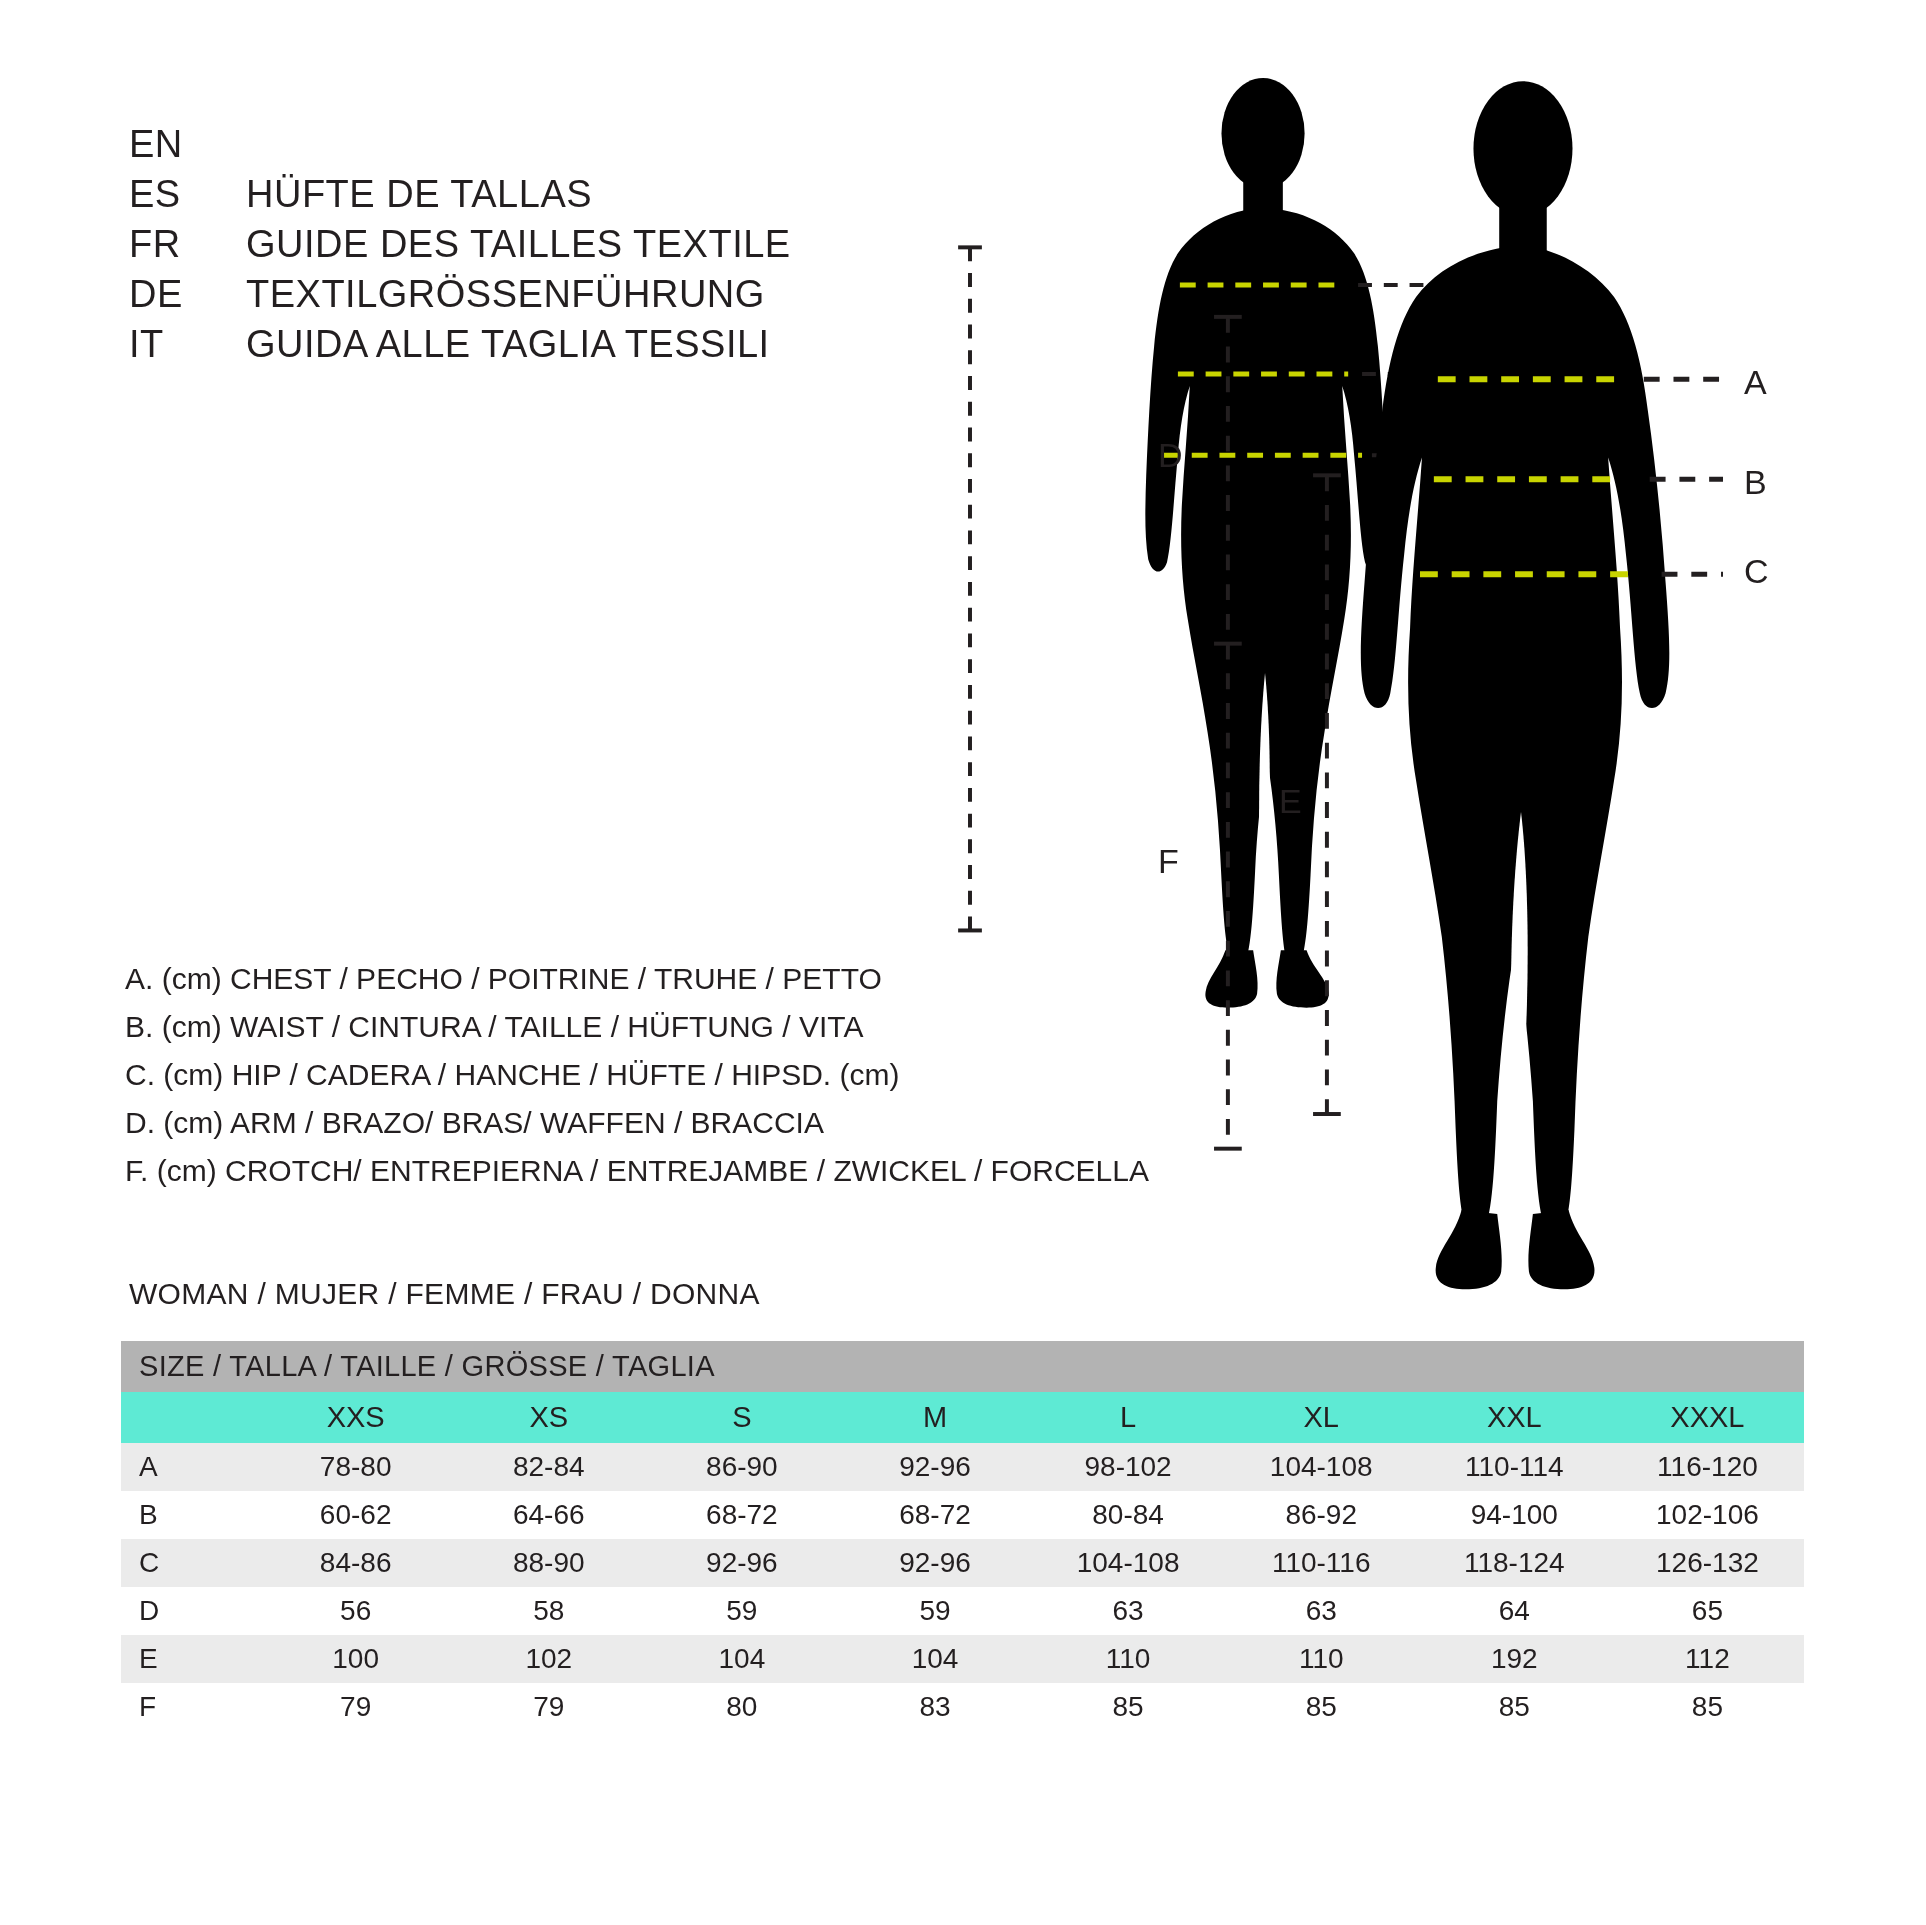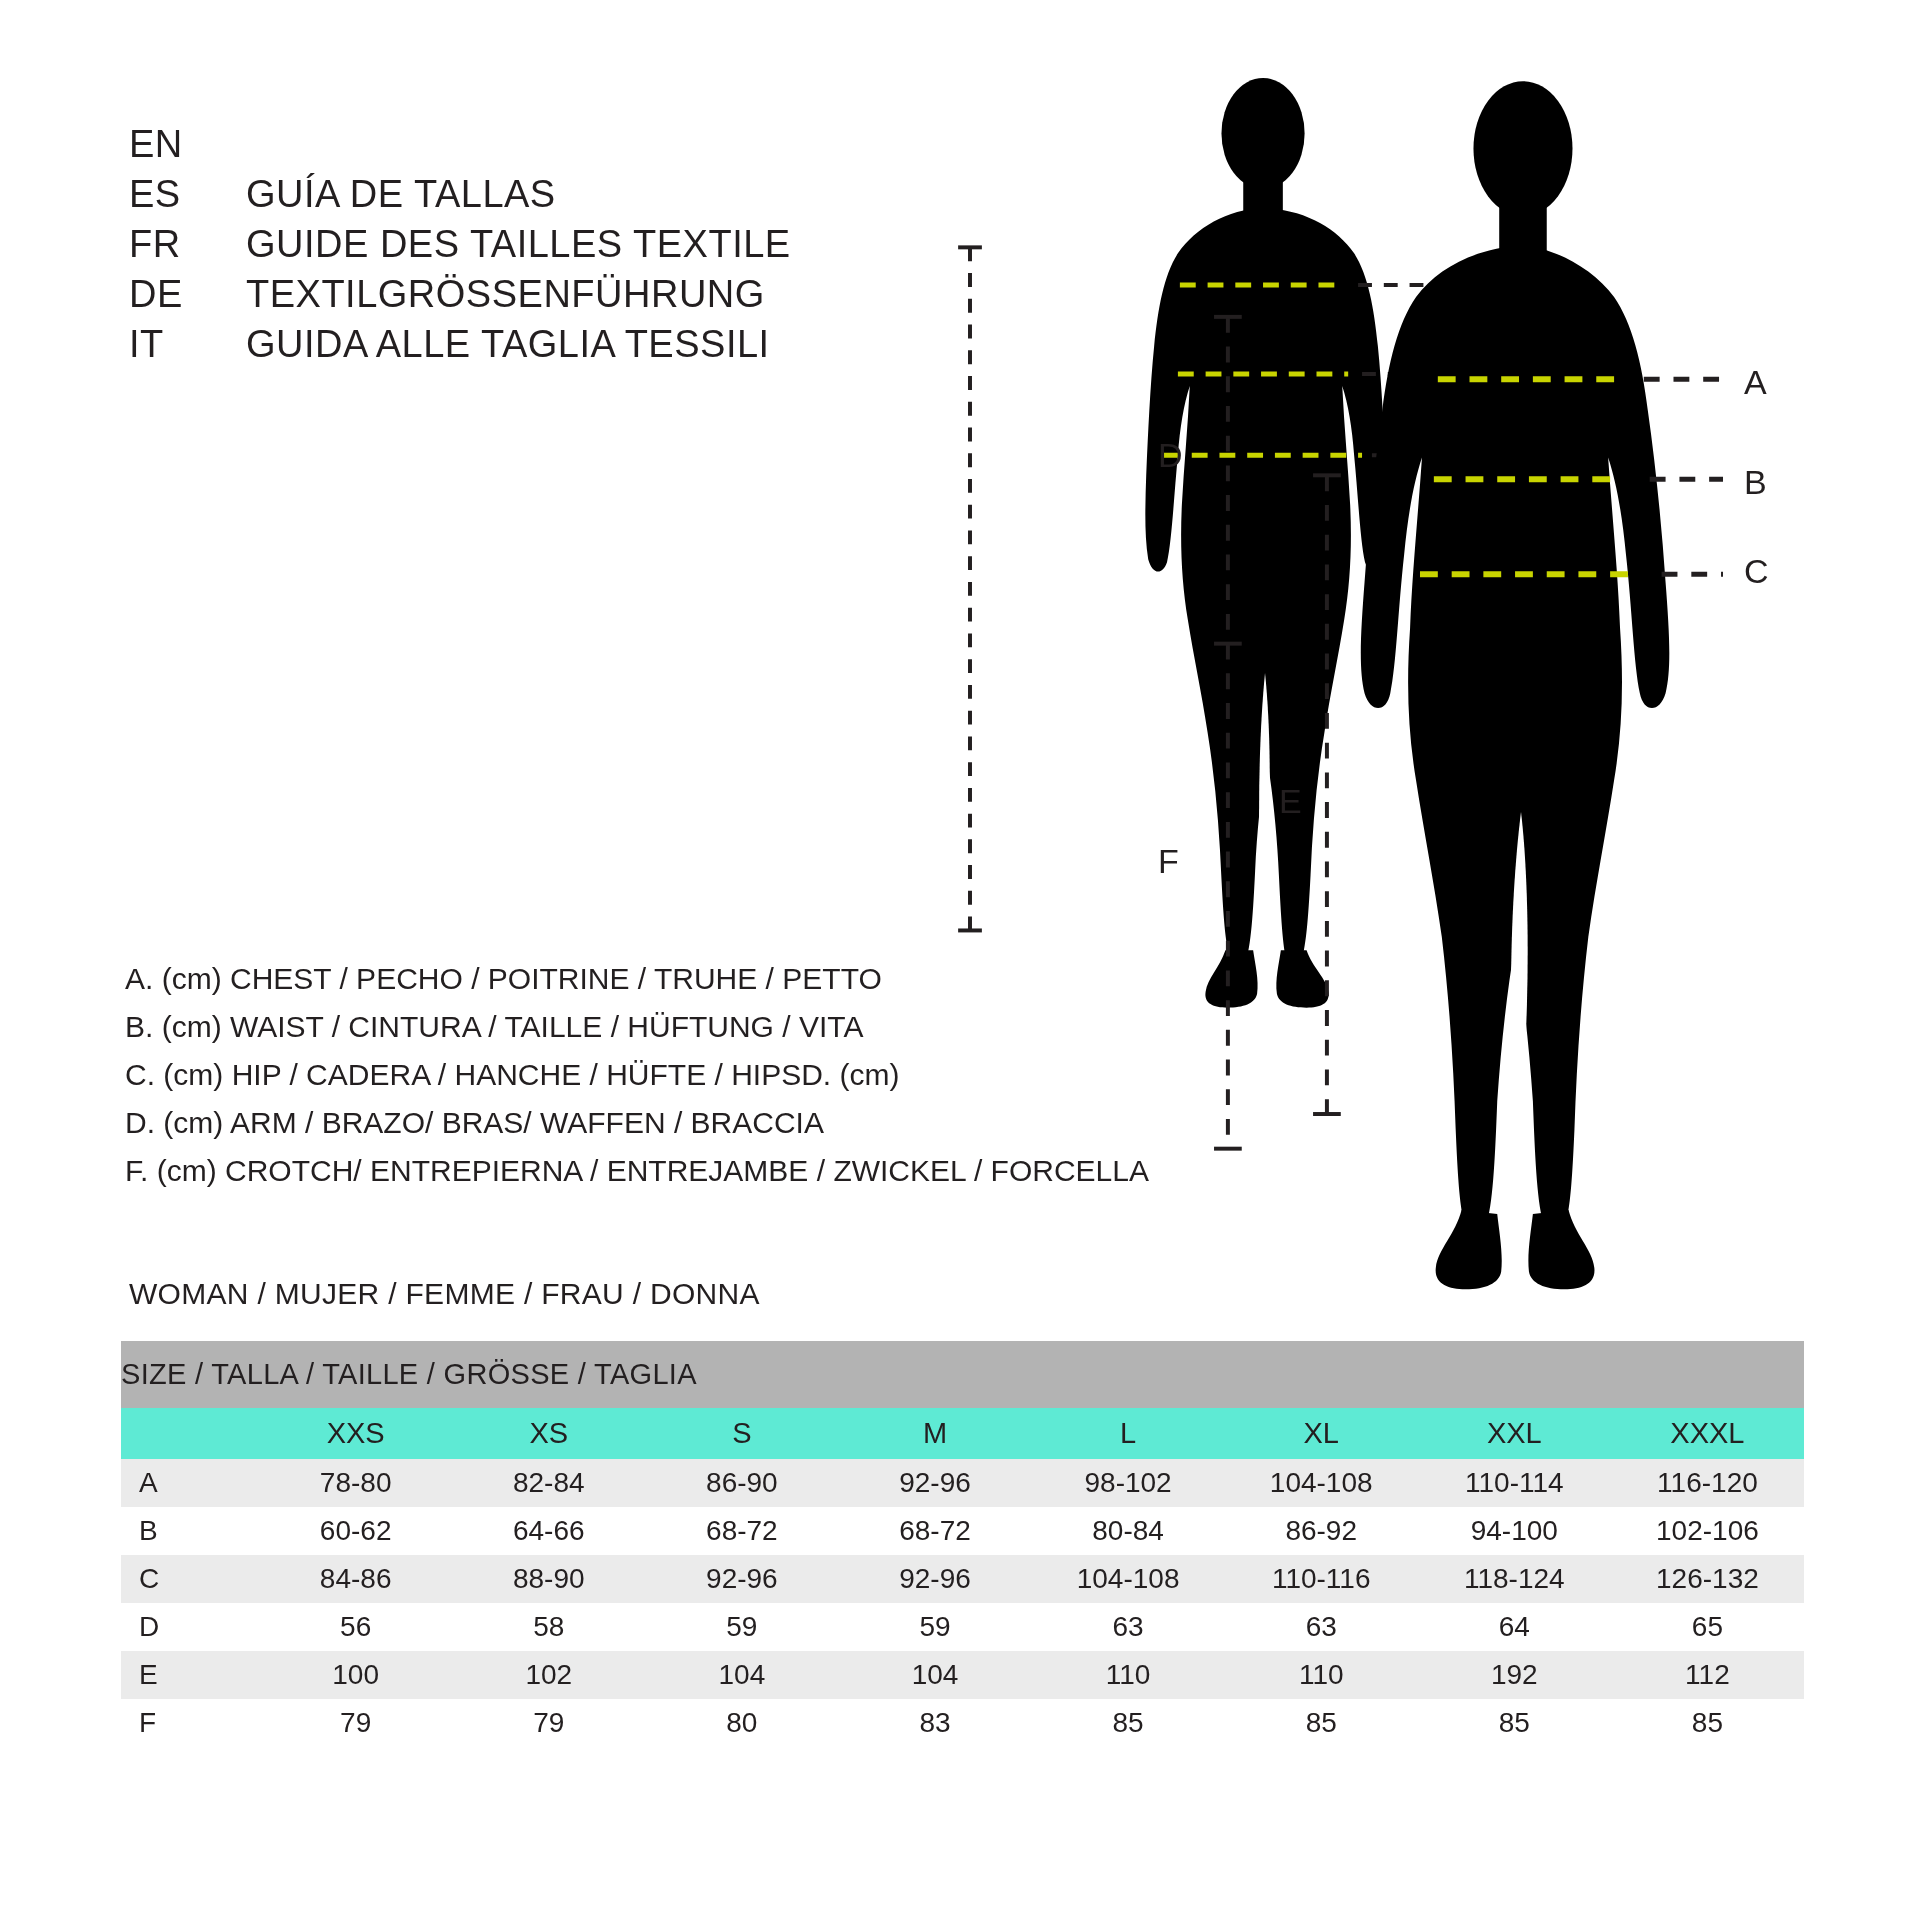--- a/index.html
+++ b/index.html
@@ -71,22 +71,23 @@
   .size-table td, .size-table th {
     padding: 0;
     height: 48px;
     font-weight: normal;
     text-align: center;
     color: #231f20;
   }
   .size-table .hdr-band td {
     background: #b3b3b3;
     text-align: left;
+    padding-left: 18px;
     font-size: 29px;
-    height: 67px;
+    height: 51px;
     letter-spacing: 0.3px;
   }
   .size-table .col-row td {
     background: #5eead4;
     font-size: 29px;
     height: 51px;
   }
   .size-table tr.shade td {
     background: #ebebeb;
   }
@@ -121,21 +122,21 @@
 </style>
 </head>
 <body>
 
 <div class="titles">
   <div class="title-row">
     <span class="title-lang">EN</span>
   </div>
   <div class="title-row">
     <span class="title-lang">ES</span>
-    <span class="title-text">GUÍA DE TALLAS</span>
+    <span class="title-text">HÜFTE DE TALLAS</span>
   </div>
   <div class="title-row">
     <span class="title-lang">FR</span>
     <span class="title-text">GUIDE DES TAILLES TEXTILE</span>
   </div>
   <div class="title-row">
     <span class="title-lang">DE</span>
     <span class="title-text">TEXTILGRÖSSENFÜHRUNG</span>
   </div>
   <div class="title-row">

